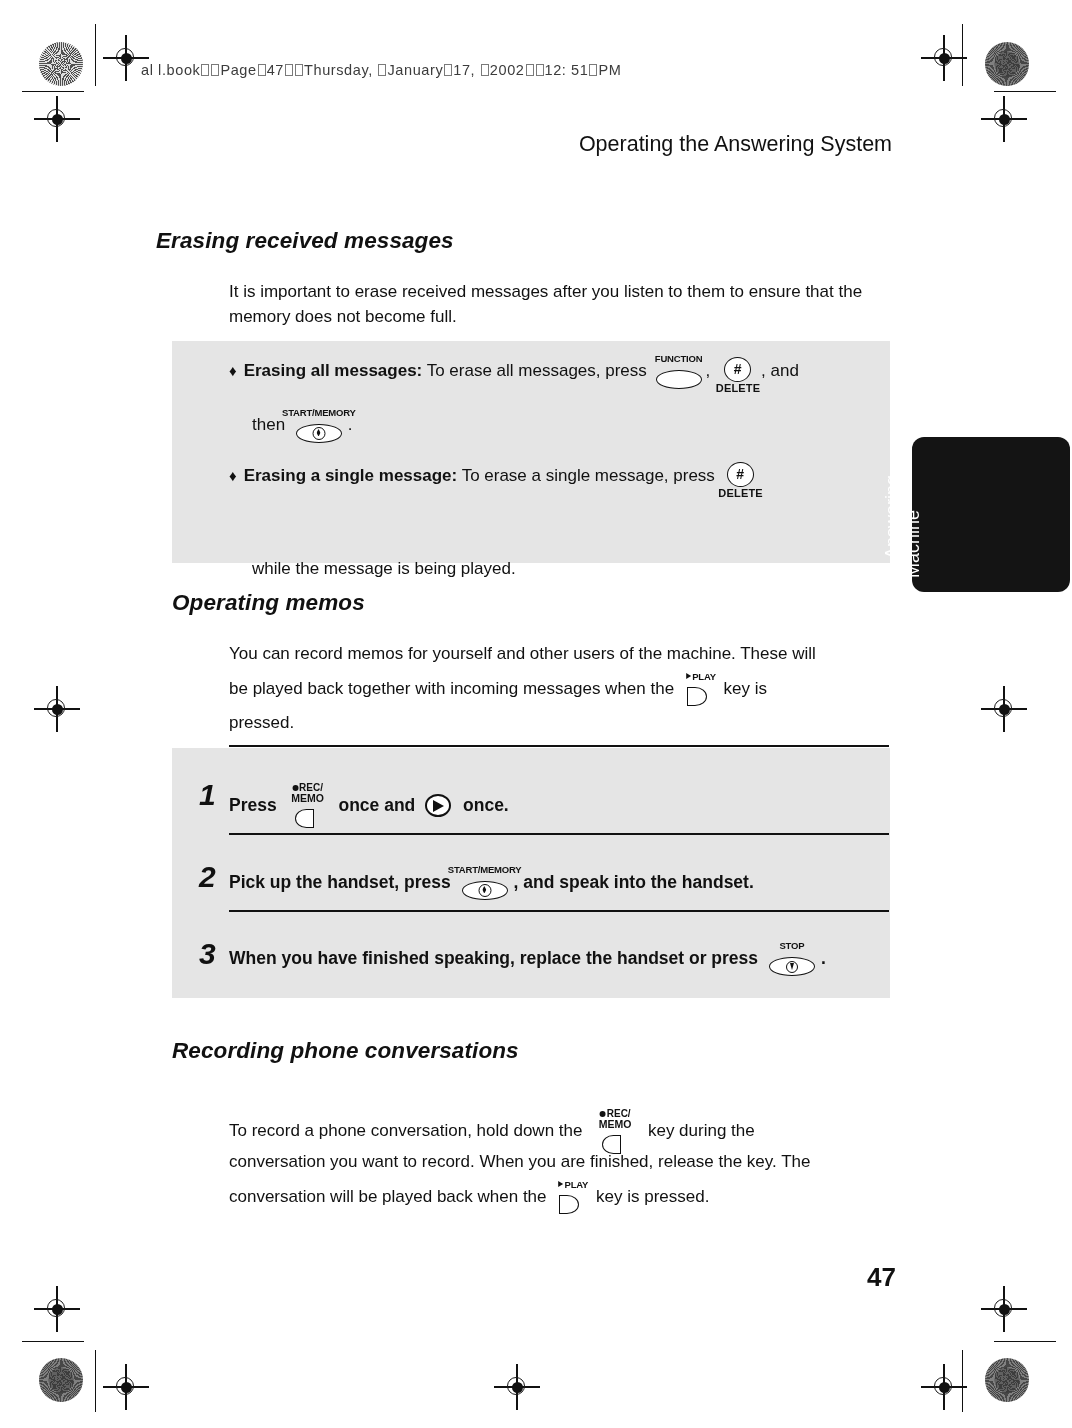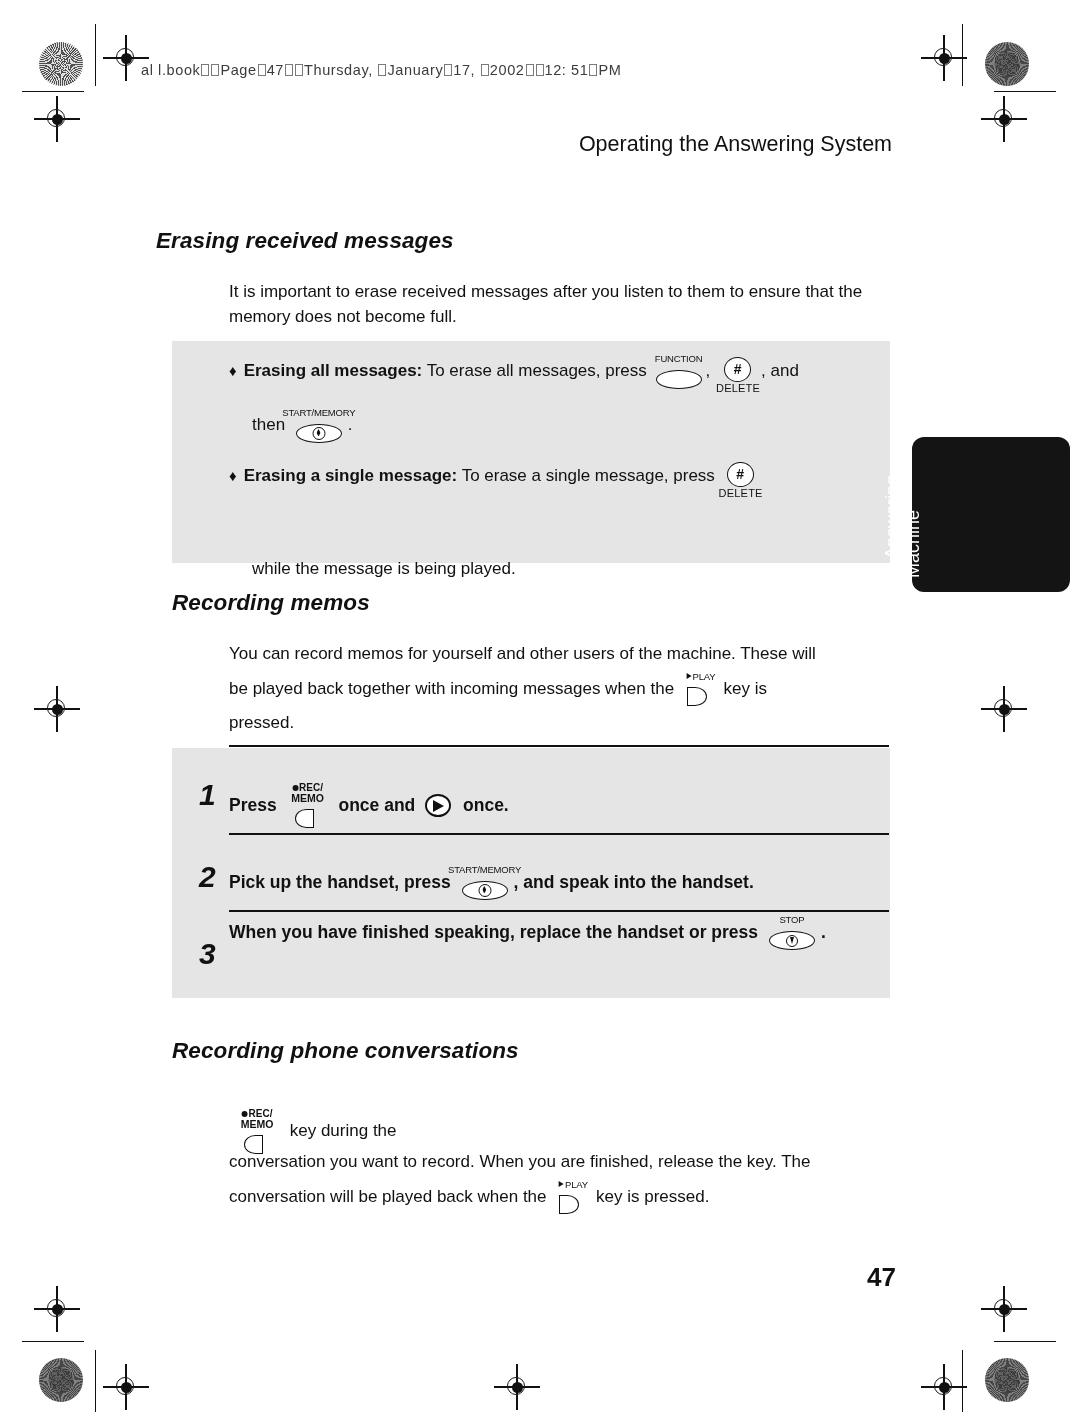--- a/index.html
+++ b/index.html
@@ -166,21 +166,21 @@
   .key {
     display: inline-block;
     position: relative;
     vertical-align: middle;
   }
   .key .cap {
     position: absolute;
     left: 50%;
     transform: translateX(-50%);
     font-size: 9.5px;
-    font-weight: normal;
+    font-weight: bold;
     letter-spacing: -.2px;
     line-height: 10px;
     white-space: nowrap;
     color: #111;
   }
   .key .cap.below { top: 100%; }
 
   
   .key-oval {
     width: 50px; height: 34px;
@@ -487,21 +487,21 @@
     <span>To erase a single message, press</span>
     <span class="key key-circ" style="margin:0 4px;">
       <span class="circ">#</span>
       <span class="cap below">DELETE</span>
     </span>
   </div>
   <div class="bullet-row" style="left:252px; top:515px;margin-top:42px;">
     <span>while the message is being played.</span>
   </div>
 
-  <h2 class="sect" style="left:172px; top:590px;">Recording memos</h2>
+  <h2 class="sect" style="left:172px; top:590px;">Operating memos</h2>
 
   <div class="body-para loose" style="left:229px; top:637px; width:660px;">You can record memos for yourself and other users of the machine. These will</div>
 
   <div class="body-para loose" style="left:229px; top:672px; width:680px; white-space:nowrap;">
     <span>be played back together with incoming messages when the</span>
     <span class="key key-play" style="margin:0 2px;">
       <span class="cap"><span class="capmark"></span><span>PLAY</span></span>
       <span class="dshape"></span>
     </span>
     <span>key is</span>
@@ -536,32 +536,33 @@
     <span class="key key-oval" style="margin:0 4px;">
       <span class="cap">START/MEMORY</span>
       <span class="oval"></span>
       <span class="startsym"></span>
     </span><span>, and speak into the handset.</span>
   </div>
 
   <div class="steprule" style="left:229px; top:910px; width:660px;"></div>
 
   <div class="stepnum" style="left:199px; top:939px;">3</div>
-  <div class="steptext" style="left:229px; top:916px;text-align:right;">
+  <div class="steptext" style="left:229px; top:942px;text-align:right;">
     <span>When you have finished speaking, replace the handset or press</span>
     <span class="key key-oval" style="margin:0 4px;">
       <span class="cap">STOP</span>
       <span class="oval"></span>
       <span class="stopsym"></span>
     </span><span>.</span>
   </div>
 
   <h2 class="sect" style="left:172px; top:1038px;">Recording phone conversations</h2>
 
   <div class="body-para loose" style="left:229px; top:1110px; white-space:nowrap;">
+    <span>To record a phone conversation, hold down the</span>
     <span class="key key-rec" style="margin:0 6px;">
       <span class="cap1"><span class="recdot"></span><span>REC/</span></span>
       <span class="cap2">MEMO</span>
       <span class="dshape"></span>
     </span>
     <span>key during the</span>
   </div>
 
   <div class="body-para loose" style="left:229px; top:1145px; white-space:nowrap;">conversation you want to record. When you are finished, release the key. The</div>
 

